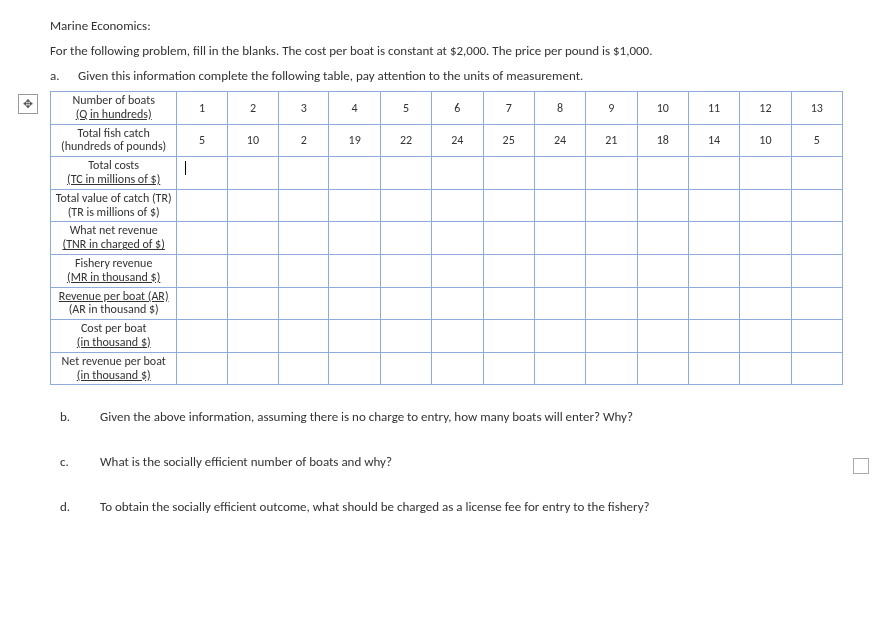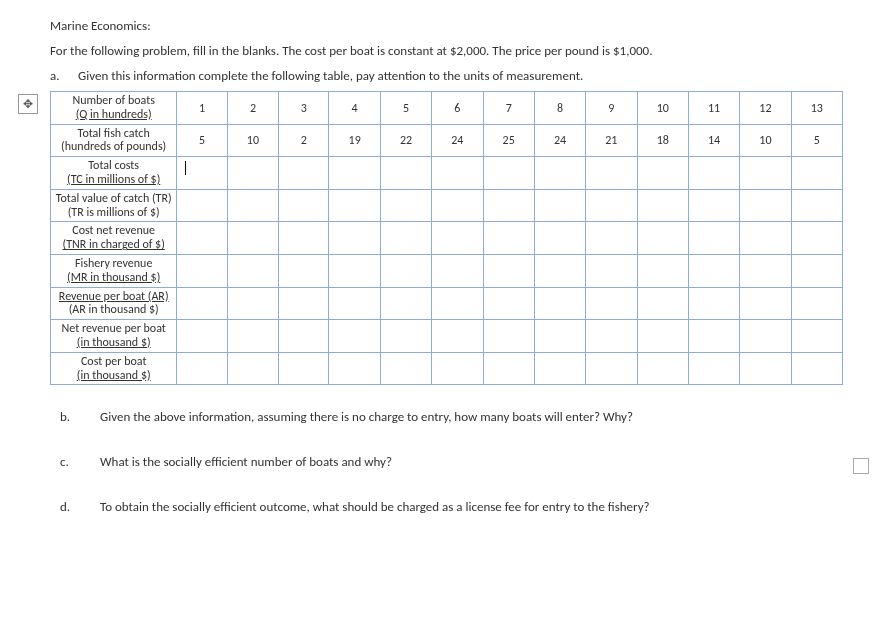--- a/index.html
+++ b/index.html
@@ -199,21 +199,21 @@
     <td class="datacol"><input class="cell-input" value="" style=""></td>
     <td class="datacol"><input class="cell-input" value="" style=""></td>
     <td class="datacol"><input class="cell-input" value="" style=""></td>
     <td class="datacol"><input class="cell-input" value="" style=""></td>
     <td class="datacol"><input class="cell-input" value="" style=""></td>
     <td class="datacol"><input class="cell-input" value="" style=""></td>
   </tr>
 
   <tr>
     <td class="rowlabel">
-      <span>Cost net revenue</span><br><span class="underline">(TNR in charged of $)</span>
+      <span>What net revenue</span><br><span class="underline">(TNR in charged of $)</span>
     </td>
     <td class="datacol"><input class="cell-input" value="" style=""></td>
     <td class="datacol"><input class="cell-input" value="" style=""></td>
     <td class="datacol"><input class="cell-input" value="" style=""></td>
     <td class="datacol"><input class="cell-input" value="" style=""></td>
     <td class="datacol"><input class="cell-input" value="" style=""></td>
     <td class="datacol"><input class="cell-input" value="" style=""></td>
     <td class="datacol"><input class="cell-input" value="" style=""></td>
     <td class="datacol"><input class="cell-input" value="" style=""></td>
     <td class="datacol"><input class="cell-input" value="" style=""></td>
@@ -256,40 +256,40 @@
     <td class="datacol"><input class="cell-input" value="" style=""></td>
     <td class="datacol"><input class="cell-input" value="" style=""></td>
     <td class="datacol"><input class="cell-input" value="" style=""></td>
     <td class="datacol"><input class="cell-input" value="" style=""></td>
     <td class="datacol"><input class="cell-input" value="" style=""></td>
     <td class="datacol"><input class="cell-input" value="" style=""></td>
   </tr>
 
   <tr>
     <td class="rowlabel">
+      <span>Cost per boat</span><br><span class="underline">(in thousand $)</span>
+    </td>
+    <td class="datacol"><input class="cell-input" value="" style=""></td>
+    <td class="datacol"><input class="cell-input" value="" style=""></td>
+    <td class="datacol"><input class="cell-input" value="" style=""></td>
+    <td class="datacol"><input class="cell-input" value="" style=""></td>
+    <td class="datacol"><input class="cell-input" value="" style=""></td>
+    <td class="datacol"><input class="cell-input" value="" style=""></td>
+    <td class="datacol"><input class="cell-input" value="" style=""></td>
+    <td class="datacol"><input class="cell-input" value="" style=""></td>
+    <td class="datacol"><input class="cell-input" value="" style=""></td>
+    <td class="datacol"><input class="cell-input" value="" style=""></td>
+    <td class="datacol"><input class="cell-input" value="" style=""></td>
+    <td class="datacol"><input class="cell-input" value="" style=""></td>
+    <td class="datacol"><input class="cell-input" value="" style=""></td>
+  </tr>
+
+  <tr>
+    <td class="rowlabel">
       <span>Net revenue per boat</span><br><span class="underline">(in thousand $)</span>
-    </td>
-    <td class="datacol"><input class="cell-input" value="" style=""></td>
-    <td class="datacol"><input class="cell-input" value="" style=""></td>
-    <td class="datacol"><input class="cell-input" value="" style=""></td>
-    <td class="datacol"><input class="cell-input" value="" style=""></td>
-    <td class="datacol"><input class="cell-input" value="" style=""></td>
-    <td class="datacol"><input class="cell-input" value="" style=""></td>
-    <td class="datacol"><input class="cell-input" value="" style=""></td>
-    <td class="datacol"><input class="cell-input" value="" style=""></td>
-    <td class="datacol"><input class="cell-input" value="" style=""></td>
-    <td class="datacol"><input class="cell-input" value="" style=""></td>
-    <td class="datacol"><input class="cell-input" value="" style=""></td>
-    <td class="datacol"><input class="cell-input" value="" style=""></td>
-    <td class="datacol"><input class="cell-input" value="" style=""></td>
-  </tr>
-
-  <tr>
-    <td class="rowlabel">
-      <span>Cost per boat</span><br><span class="underline">(in thousand $)</span>
     </td>
     <td class="datacol"><input class="cell-input" value="" style=""></td>
     <td class="datacol"><input class="cell-input" value="" style=""></td>
     <td class="datacol"><input class="cell-input" value="" style=""></td>
     <td class="datacol"><input class="cell-input" value="" style=""></td>
     <td class="datacol"><input class="cell-input" value="" style=""></td>
     <td class="datacol"><input class="cell-input" value="" style=""></td>
     <td class="datacol"><input class="cell-input" value="" style=""></td>
     <td class="datacol"><input class="cell-input" value="" style=""></td>
     <td class="datacol"><input class="cell-input" value="" style=""></td>

